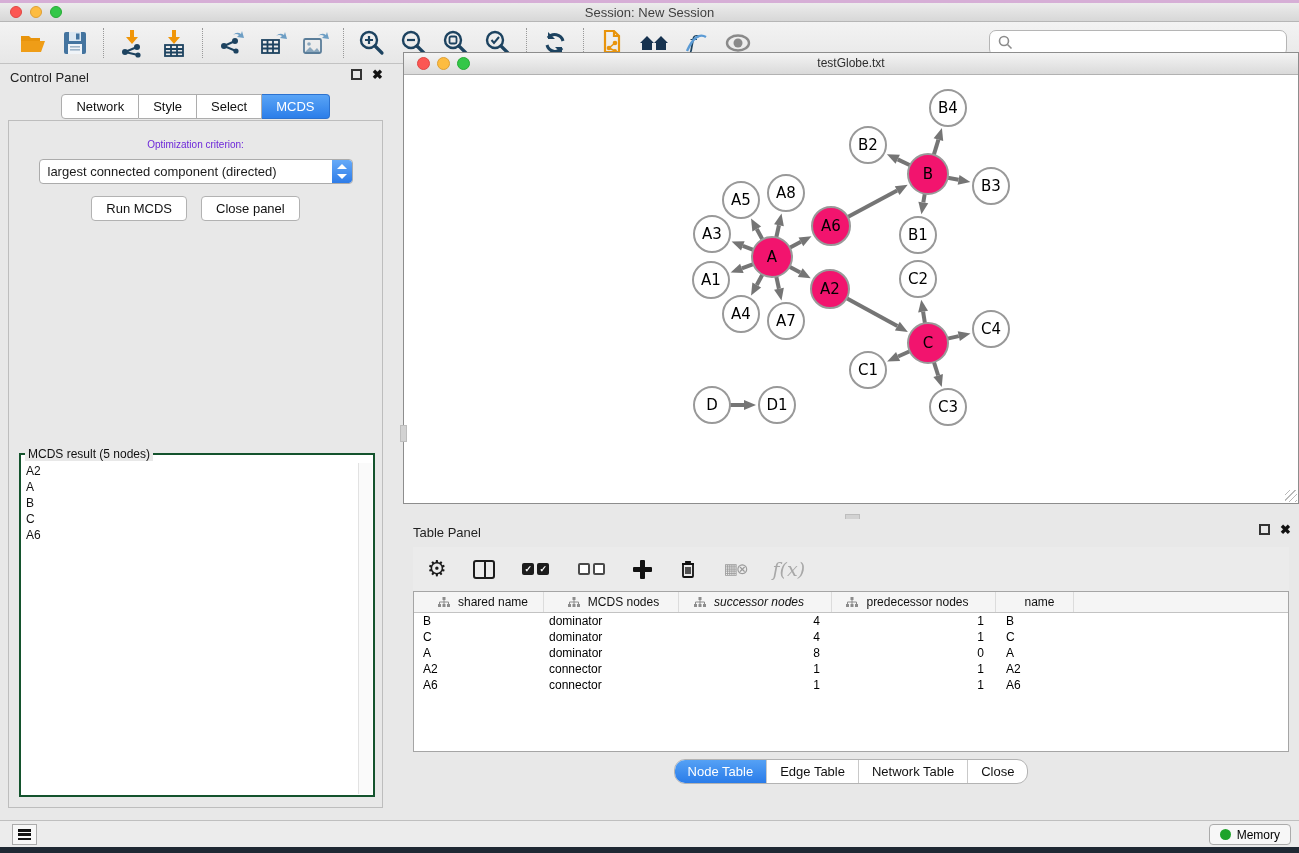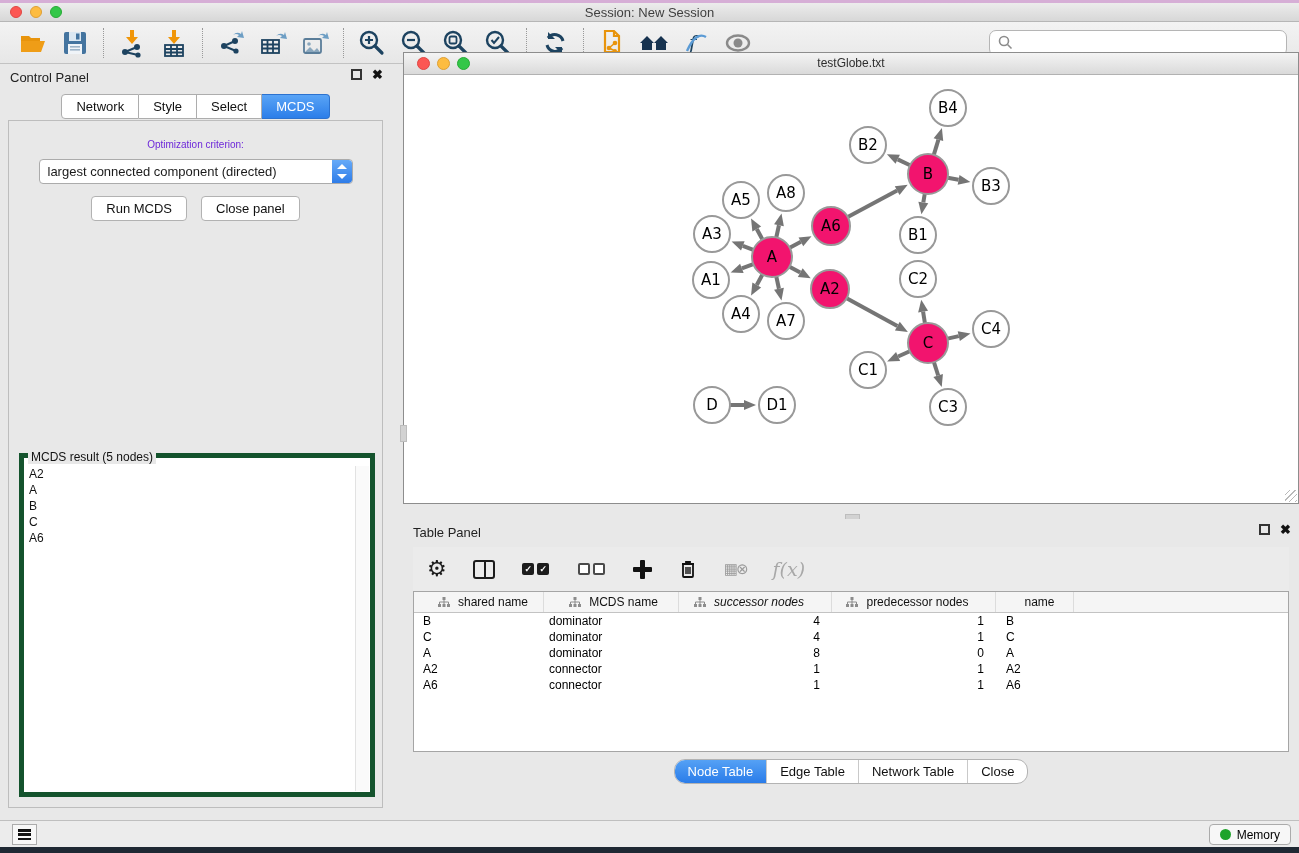--- a/index.html
+++ b/index.html
@@ -64,21 +64,21 @@
   }
   .sel-stepper:before { top:4px; border-bottom:5px solid #fff; }
   .sel-stepper:after  { bottom:4px; border-top:5px solid #fff; }
   .cp-buttons { display:flex; justify-content:center; gap:14px; margin-top:12px; }
   .btn {
     background:#fff; border:1px solid #b2b2b2; border-radius:4px; font-size:13px;
     padding:4px 14px; color:#111; font-family:inherit;
   }
   .mcds-fieldset {
     position:absolute; left:10px; right:7px; top:332px; bottom:10px;
-    border:5px solid #14532d; background:#fff;
+    border:2px solid #14532d; background:#fff;
   }
   .mcds-legend {
     position:absolute; top:-8px; left:4px; background:#e8e8e8; padding:0 3px; font-size:12px; color:#111;
   }
   .mcds-list { position:absolute; left:1px; top:8px; bottom:1px; right:16px; overflow:hidden; }
   .mcds-item { font-size:12px; line-height:16px; padding-left:4px; color:#111; }
   .mcds-scroll { position:absolute; right:1px; top:8px; bottom:1px; width:14px; background:#fafafa; border-left:1px solid #e2e2e2; }
   
   .netwin {
     position:absolute; left:403px; top:52px; width:896px; height:452px;
@@ -494,21 +494,21 @@
           <span>shared name</span>
         </div>
         <div class="th c1">
           <svg class="tree-ic" width="12" height="11" viewBox="0 0 12 11">
               <rect x="4.5" y="0" width="3" height="3" fill="#8c8c8c"></rect>
               <path d="M6 3 v2 M1.5 5 h9 M1.5 5 v2 M6 5 v2 M10.5 5 v2" stroke="#8c8c8c" stroke-width="1"></path>
               <rect x="0" y="7" width="3" height="3" fill="#8c8c8c"></rect>
               <rect x="4.5" y="7" width="3" height="3" fill="#8c8c8c"></rect>
               <rect x="9" y="7" width="3" height="3" fill="#8c8c8c"></rect>
             </svg>
-          <span>MCDS name</span>
+          <span>MCDS nodes</span>
         </div>
         <div class="th c2" style="justify-content:center;text-align:center;font-style:italic;">
           <svg class="tree-ic" width="12" height="11" viewBox="0 0 12 11">
               <rect x="4.5" y="0" width="3" height="3" fill="#8c8c8c"></rect>
               <path d="M6 3 v2 M1.5 5 h9 M1.5 5 v2 M6 5 v2 M10.5 5 v2" stroke="#8c8c8c" stroke-width="1"></path>
               <rect x="0" y="7" width="3" height="3" fill="#8c8c8c"></rect>
               <rect x="4.5" y="7" width="3" height="3" fill="#8c8c8c"></rect>
               <rect x="9" y="7" width="3" height="3" fill="#8c8c8c"></rect>
             </svg>
           <span>successor nodes</span>

